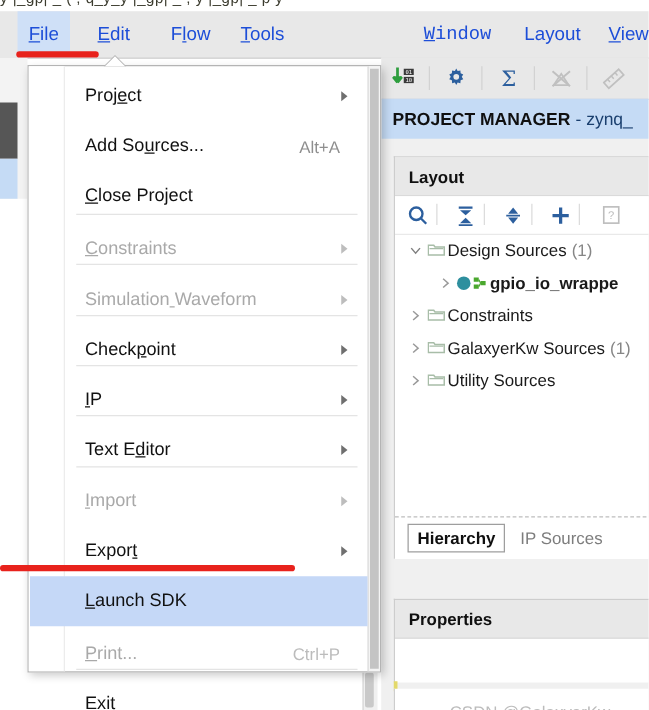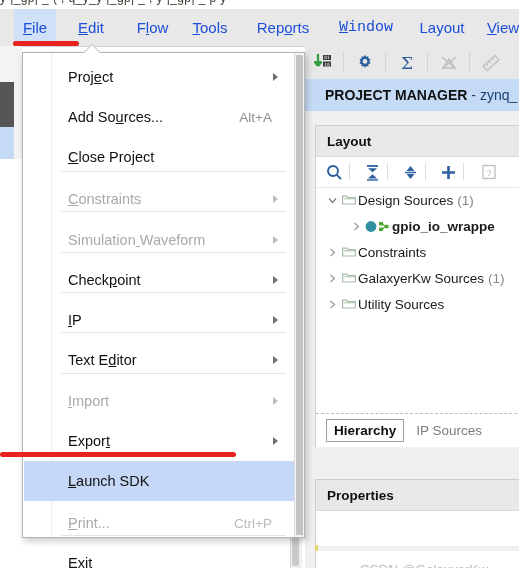--- a/index.html
+++ b/index.html
@@ -173,21 +173,21 @@
     display: flex; align-items: center; justify-content: center;
   }
   .tb-sep {
     position: absolute; top: 7px; width: 1px; height: 19px; background: #d2d2d2;
   }
 
   .pm-banner {
     position: absolute; left: 0; top: 33px; width: 214px; height: 32px;
     background: #c5dbf5;
     display: flex; align-items: center;
-    box-sizing: border-box; padding-left: 20px;
+    box-sizing: border-box; padding-left: 9px;
     white-space: nowrap; overflow: hidden;
   }
   .pm-title { font-size: 14px; font-weight: bold; color: #101010; }
   .pm-sub { font-size: 14px; color: #1a3f6e; margin-left: 4px; }
 
   .sources-panel {
     position: absolute; left: 10px; top: 79px; width: 216px; height: 321px;
     background: #ffffff;
     border-top: 1px solid #cdcdcd;
     border-left: 1px solid #cdcdcd;
@@ -269,23 +269,20 @@
         <span><span class="mn">F</span>ile</span>
       </div>
       <div class="menubar-item" style="left: 69px; width: 44px;">
         <span><span class="mn">E</span>dit</span>
       </div>
       <div class="menubar-item" style="left: 129px; width: 47px;">
         <span>F<span class="mn">l</span>ow</span>
       </div>
       <div class="menubar-item" style="left: 184px; width: 52px;">
         <span><span class="mn">T</span>ools</span>
-      </div>
-      <div class="menubar-item" style="left: 248px; width: 70px;">
-        <span>Rep<span class="mn">o</span>rts</span>
       </div>
       <div class="menubar-item" style="left: 330px; width: 72px; font-family: Liberation Mono, monospace;">
         <span><span class="mn">W</span>indow</span>
       </div>
       <div class="menubar-item" style="left: 412px; width: 60px;">
         <span>Layout</span>
       </div>
       <div class="menubar-item" style="left: 480px; width: 46px;">
         <span><span class="mn">V</span>iew</span>
       </div>

